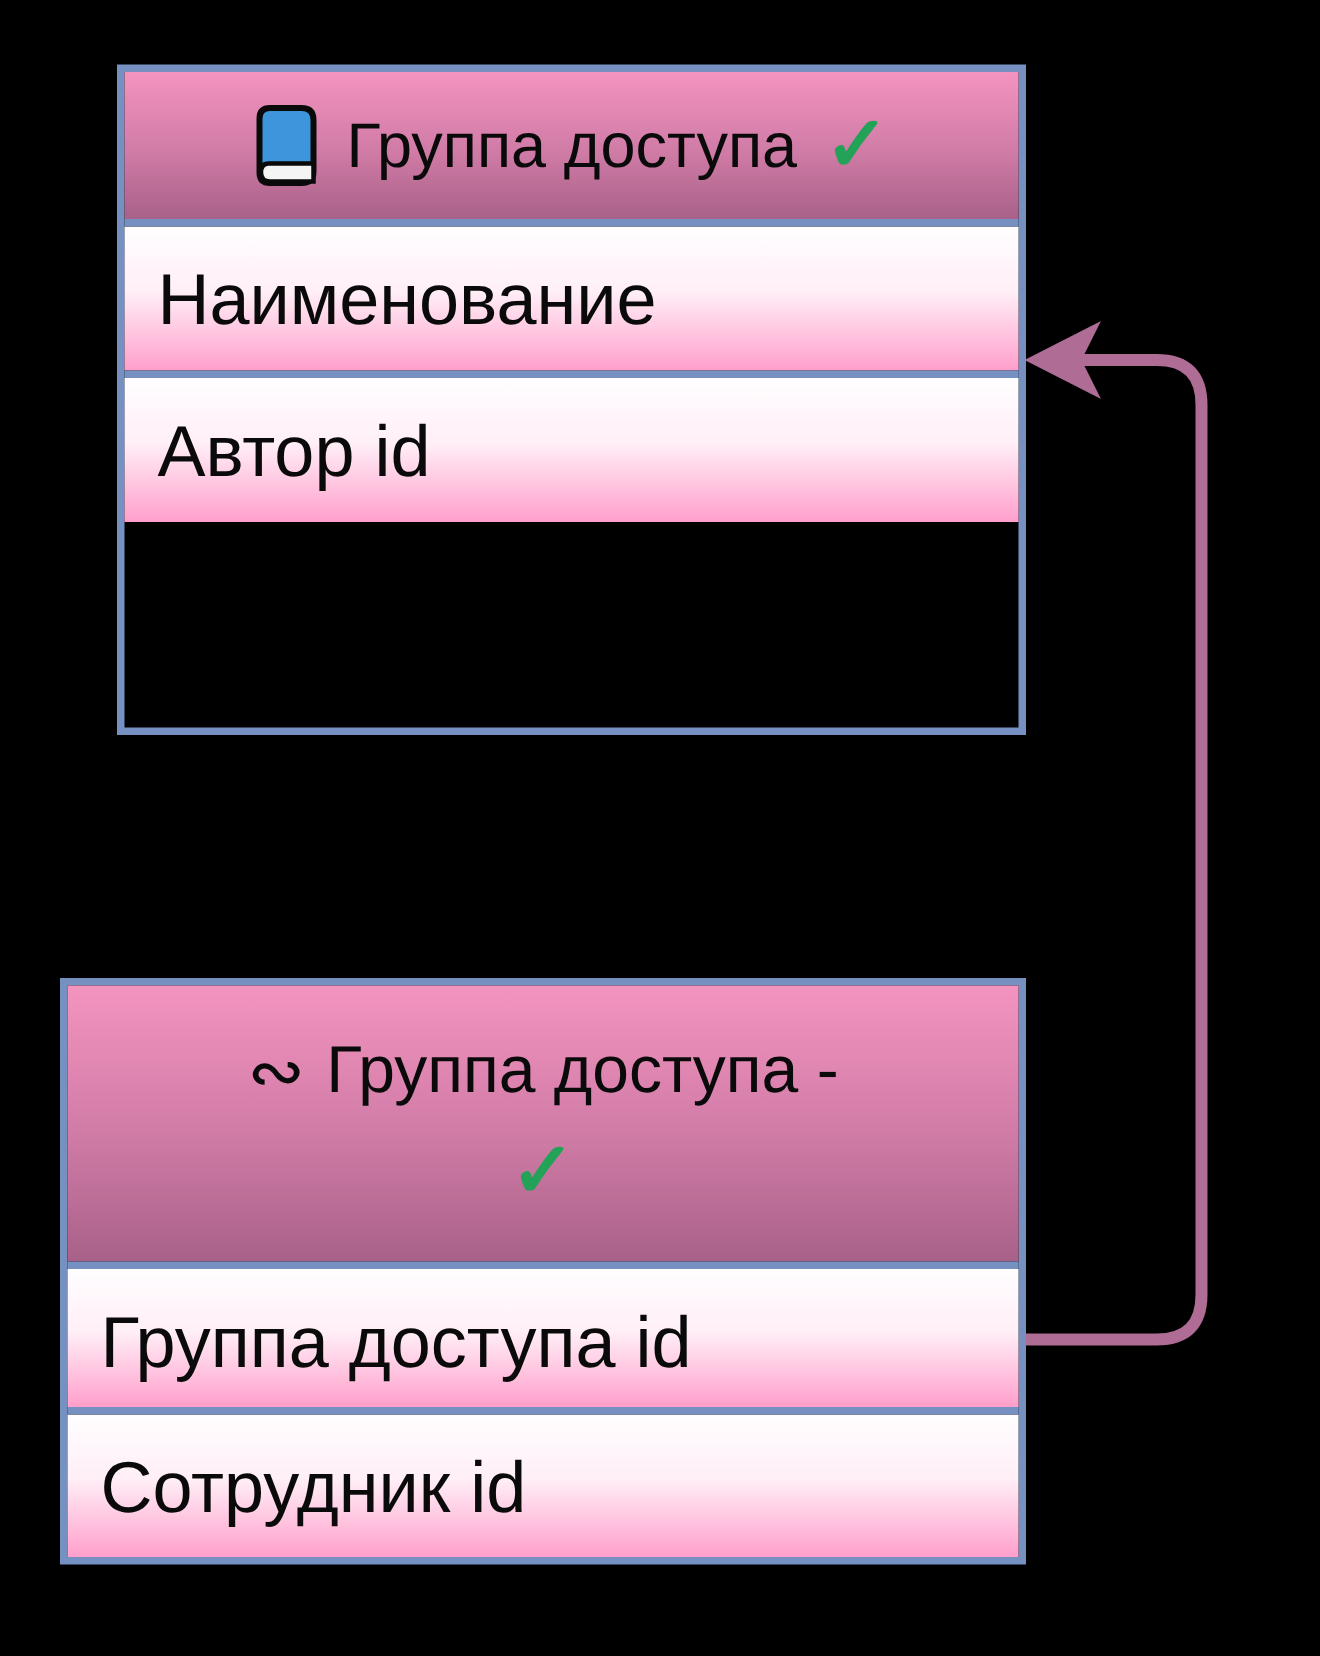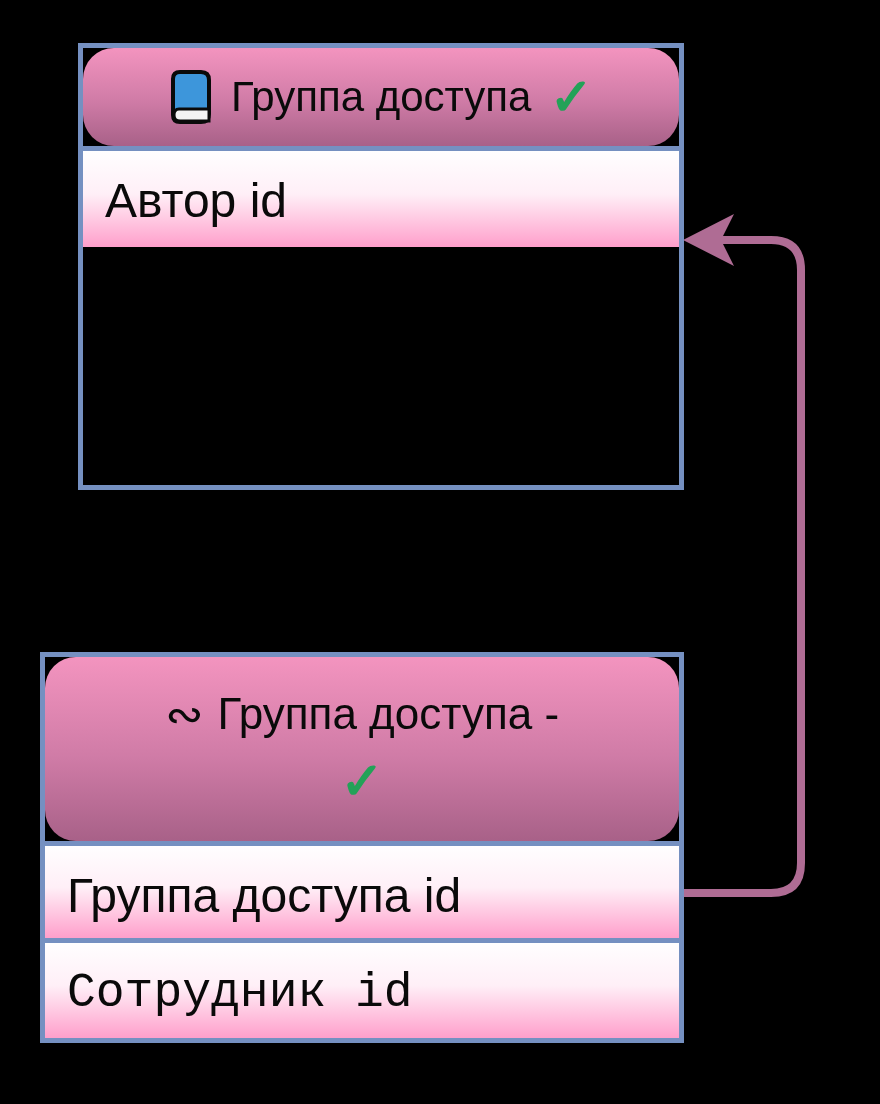--- a/index.html
+++ b/index.html
@@ -37,21 +37,20 @@
   .entity-bottom { left: 40px; top: 652px; width: 644px; height: 391px; }
 
   .ent-header {
     box-sizing: border-box;
     background: linear-gradient(180deg, #f394bf 0%, #cf7ba6 55%, #a86188 100%);
     display: flex;
     align-items: center;
     justify-content: center;
     gap: 18px;
     font-size: 42px;
-    border-radius: 31px;
   }
   .entity-top .ent-header { flex: 0 0 98px; }
   .entity-bottom .ent-header {
     flex: 0 0 184px;
     flex-direction: column;
     gap: 18px;
     font-size: 44px;
   }
   .hdr-line {
     display: flex;
@@ -68,21 +67,21 @@
     background: linear-gradient(180deg, #fffeff 0%, #ffeff7 45%, #ff9fcb 100%);
     font-size: 48px;
     line-height: 1;
     padding: 26px 10px 0 22px;
     white-space: nowrap;
     overflow: hidden;
   }
   .entity-top .row-id      { flex: 0 0 137px; }
   .entity-top .row-std     { flex: 0 0 101px; }
   .entity-bottom .row-a    { flex: 0 0 97px; }
-  .entity-bottom .row-b    { flex: 0 0 100px; font-family: Liberation Mono, monospace; }
+  .entity-bottom .row-b    { flex: 0 0 100px; }
 
   .check {
     color: #23a258;
     font-weight: bold;
     font-size: 52px;
     line-height: 1;
     -webkit-text-stroke: 1.5px #23a258;
   }
   .infinity {
     font-size: 46px;
@@ -109,20 +108,23 @@
       <span class="book">
         <svg viewBox="0 0 44 56" xmlns="http://www.w3.org/2000/svg">
           <path d="M11 3 H32 Q40 3 40 11 V45 Q40 53 32 53 H11 Q4 53 4 46 V10 Q4 3 11 3 Z" fill="#3d96db" stroke="#0a0a0a" stroke-width="4"></path>
           <path d="M10 40 H40 V52 H11 Q5 52 5 46 Q5 40 10 40 Z" fill="#f4f4f4" stroke="#0a0a0a" stroke-width="3"></path>
         </svg>
       </span>
       <span>Группа доступа</span>
       <span class="check">✓</span>
     </div>
     <div class="ent-row row-std">
+      <span>Наименование</span>
+    </div>
+    <div class="ent-row row-std">
       <span>Автор id</span>
     </div>
   </div>
 
   <div class="entity entity-bottom">
     <div class="ent-header">
       <div class="hdr-line">
         <span class="infinity">∾</span>
         <span>Группа доступа -</span>
       </div>

